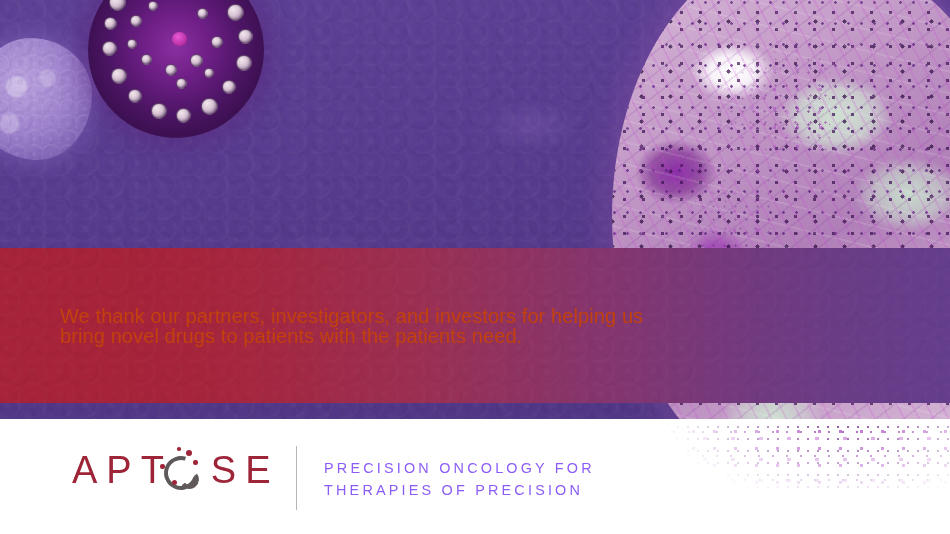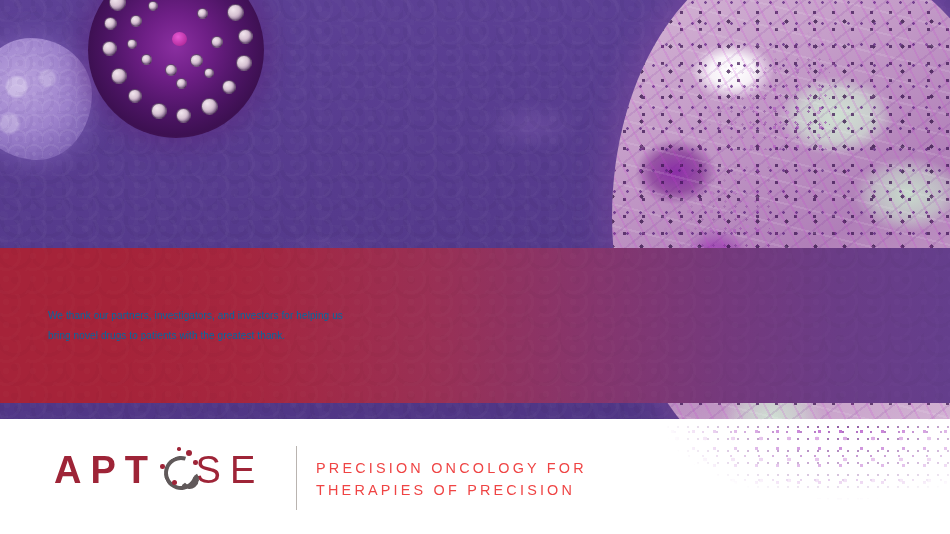--- a/index.html
+++ b/index.html
@@ -193,25 +193,25 @@
   .banner-texture {
     position: absolute; inset: 0;
     opacity: .28;
     background-image:
       repeating-radial-gradient(circle at 6px 8px, rgba(255,255,255,.05) 0 3px, rgba(0,0,0,0) 3px 12px),
       repeating-radial-gradient(circle at 15px 3px, rgba(0,0,0,.06) 0 4px, rgba(0,0,0,0) 4px 15px);
     background-size: 27px 23px, 33px 29px;
   }
   .banner-text {
     position: absolute;
-    left: 48px;
+    left: 60px;
     top: 306px;
     width: 500px;
-    color: #0369a1;
-    font-size: 10px;
+    color: #c2410c;
+    font-size: 20px;
     line-height: 20px;
     letter-spacing: .1px;
   }
   .banner-text .line { display: block; white-space: nowrap; }
 
   
   .footer {
     position: absolute;
     left: 0; top: 419px;
     width: 950px;
@@ -229,21 +229,21 @@
   .logo-word {
     position: relative;
     height: 42px;
     color: #9e2437;
     font-size: 38px;
     font-weight: 400;
     letter-spacing: 9px;
     line-height: 42px;
     white-space: nowrap;
   }
-  .logo-word .pre { margin-left: 2px; font-weight: bold; }
+  .logo-word .pre { margin-left: 20px; }
   .logo-o {
     position: absolute;
     left: 108px;
     top: 1px;
     width: 37px;
     height: 37px;
   }
   .logo-ring {
     position: absolute;
     left: 4px; top: 6px;
@@ -287,23 +287,23 @@
     position: absolute;
     left: 296px;
     top: 446px;
     width: 1px;
     height: 64px;
     background: #b9b4b0;
   }
 
   .tagline {
     position: absolute;
-    left: 316px;
+    left: 324px;
     top: 457px;
-    color: #ef4444;
+    color: #8b5cf6;
     font-size: 14.4px;
     letter-spacing: 3.2px;
     line-height: 22px;
   }
   .tagline .line { display: block; white-space: nowrap; }
 </style>
 </head>
 <body>
 
 <div id="slide">
@@ -343,21 +343,21 @@
   <div class="cell-mass"></div>
   <div class="mass-fibres"></div>
   <div class="spray spray-top"></div>
   <div class="spray spray-mid"></div>
 
   <div class="banner">
     <div class="banner-texture"></div>
   </div>
   <div class="banner-text">
     <span class="line">We thank our partners, investigators, and investors for helping us</span>
-    <span class="line">bring novel drugs to patients with the greatest thank.</span>
+    <span class="line">bring novel drugs to patients with the patients need.</span>
   </div>
 
   <div class="footer"></div>
   <div class="spray spray-foot"></div>
 
   <div class="logo-block">
     <div class="logo-word">
       <span class="pre">APT</span><span style="opacity:0;">O</span><span>SE</span>
       <span class="logo-o">
         <span class="logo-ring"></span>

